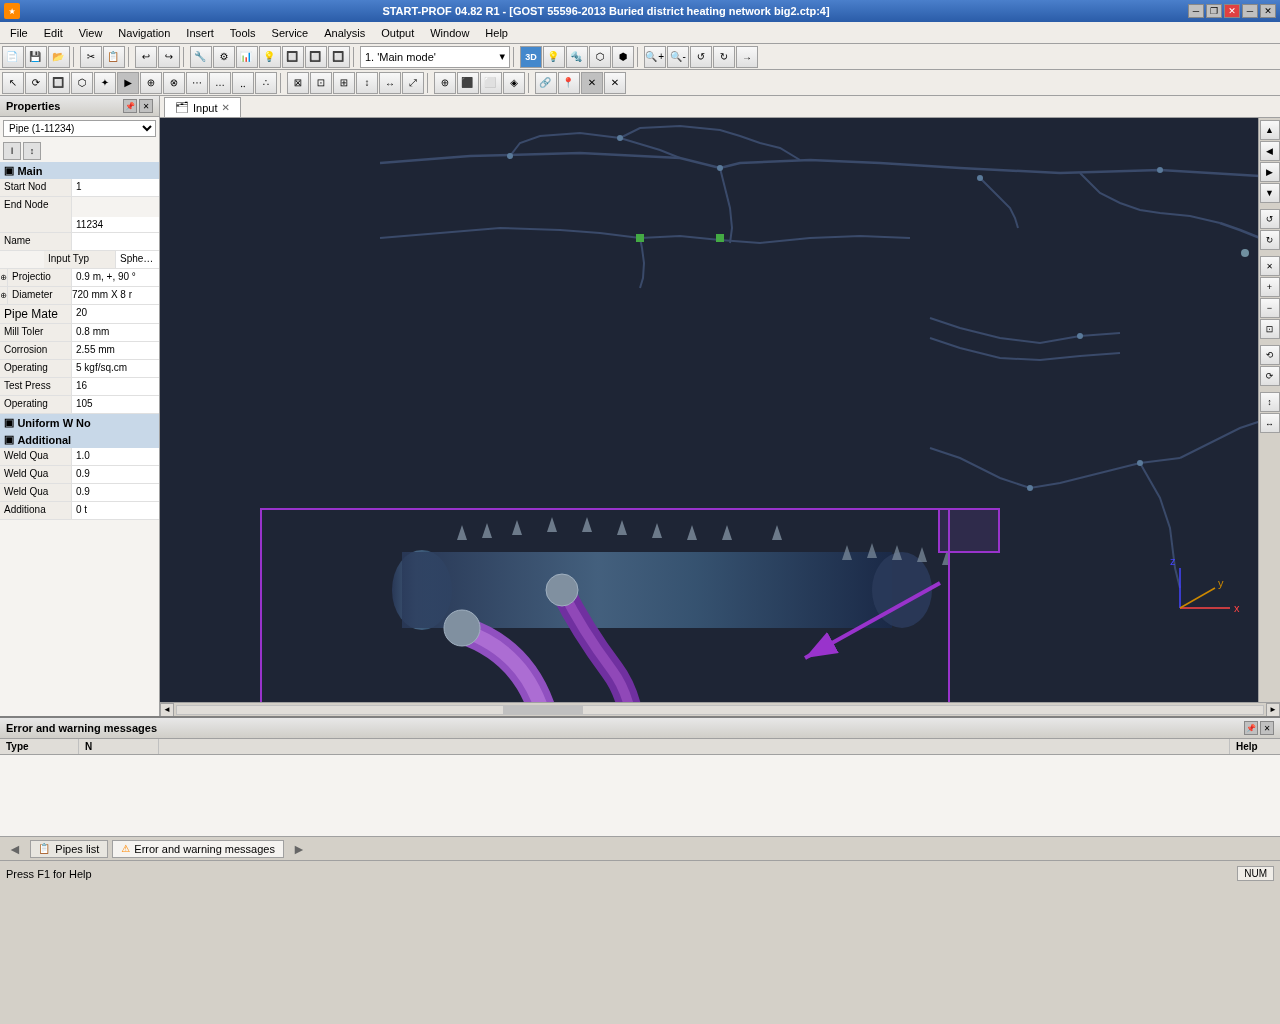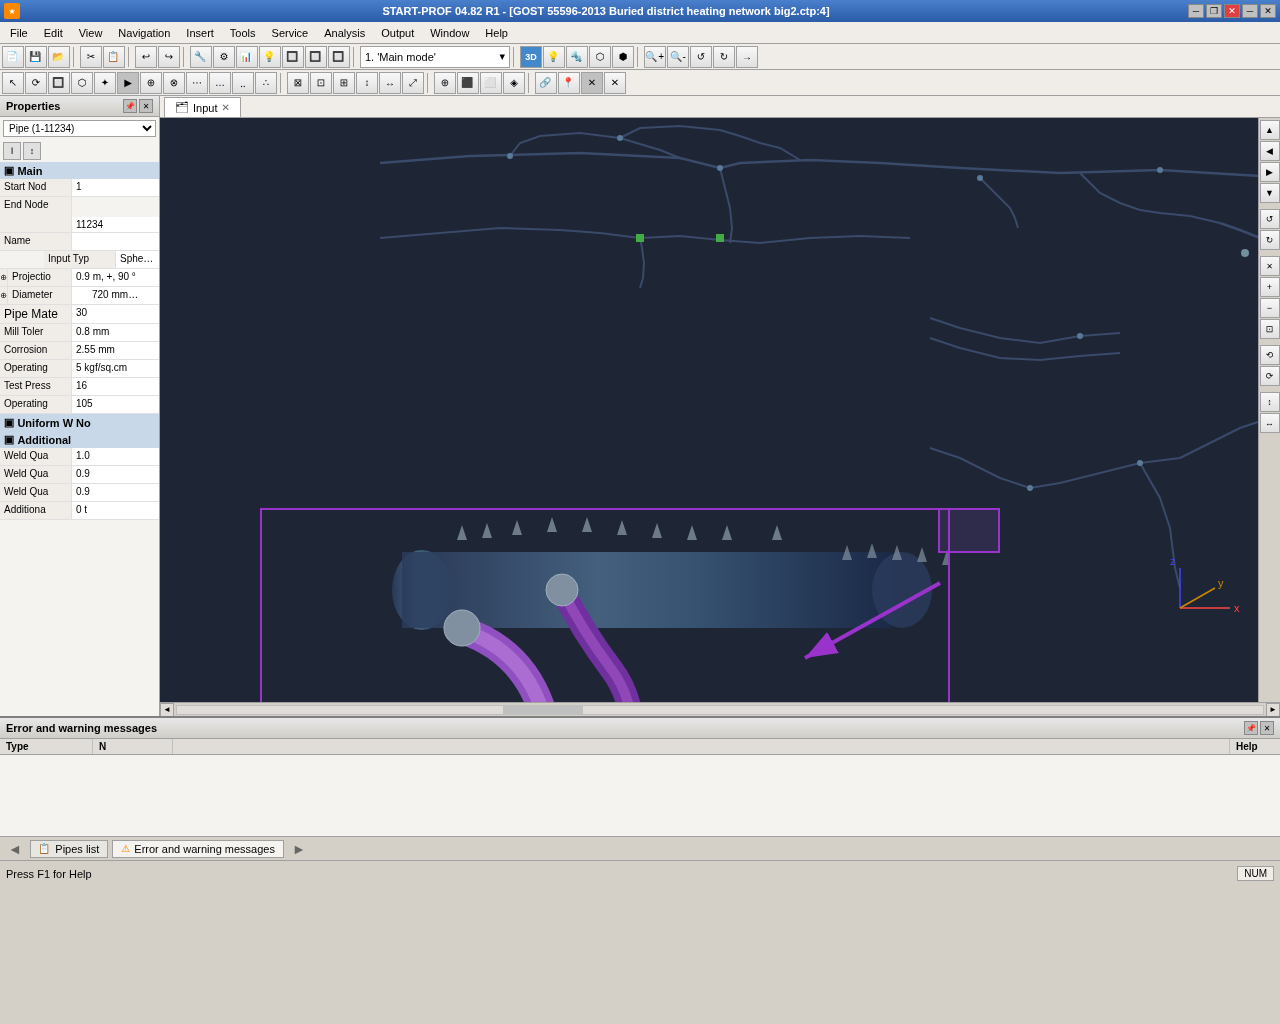--- a/index.html
+++ b/index.html
@@ -187,25 +187,25 @@
         <div class="prop-value" style="flex:1;padding:2px 4px;background:white;font-size:10px;">Spherical</div>
       </div>
       <div class="prop-row" style="display:flex;border-bottom:1px solid #e0e0e0;min-height:18px;">
         <div style="width:8px;background:#f0ede8;border-right:1px solid #e0e0e0;font-size:8px;flex-shrink:0;display:flex;align-items:center;justify-content:center;">⊕</div>
         <div class="prop-label" style="width:64px;padding:2px 4px;background:#f0ede8;border-right:1px solid #e0e0e0;font-size:10px;flex-shrink:0;">Projectio</div>
         <div class="prop-value" style="flex:1;padding:2px 4px;background:white;font-size:10px;">0.9 m, +, 90 °</div>
       </div>
       <div class="prop-row" style="display:flex;border-bottom:1px solid #e0e0e0;min-height:18px;">
         <div style="width:8px;background:#f0ede8;border-right:1px solid #e0e0e0;font-size:8px;flex-shrink:0;display:flex;align-items:center;justify-content:center;">⊕</div>
         <div class="prop-label" style="width:64px;padding:2px 4px;background:#f0ede8;border-right:1px solid #e0e0e0;font-size:10px;flex-shrink:0;">Diameter</div>
-        <div class="prop-value" style="flex:1;padding:2px 20px;background:white;font-size:10px;">720 mm X 8 r</div>
+        <div class="prop-value" style="flex:1;padding:2px 0;background:white;font-size:10px;">720 mm X 8 r</div>
       </div>
       <div class="prop-row" style="display:flex;border-bottom:1px solid #e0e0e0;min-height:18px;">
         <div class="prop-label" style="width:72px;padding:2px 4px;background:#f0ede8;border-right:1px solid #e0e0e0;font-size:12px;flex-shrink:0;">Pipe Mate</div>
-        <div class="prop-value" style="flex:1;padding:2px 4px;background:white;font-size:10px;">30</div>
+        <div class="prop-value" style="flex:1;padding:2px 4px;background:white;font-size:10px;">20</div>
       </div>
       <div class="prop-row" style="display:flex;border-bottom:1px solid #e0e0e0;min-height:18px;">
         <div class="prop-label" style="width:72px;padding:2px 4px;background:#f0ede8;border-right:1px solid #e0e0e0;font-size:10px;flex-shrink:0;">Mill Toler</div>
         <div class="prop-value" style="flex:1;padding:2px 4px;background:white;font-size:10px;">0.8 mm</div>
       </div>
       <div class="prop-row" style="display:flex;border-bottom:1px solid #e0e0e0;min-height:18px;">
         <div class="prop-label" style="width:72px;padding:2px 4px;background:#f0ede8;border-right:1px solid #e0e0e0;font-size:10px;flex-shrink:0;">Corrosion</div>
         <div class="prop-value" style="flex:1;padding:2px 4px;background:white;font-size:10px;">2.55 mm</div>
       </div>
       <div class="prop-row" style="display:flex;border-bottom:1px solid #e0e0e0;min-height:18px;">
@@ -472,21 +472,21 @@
 <div id="error-panel" style="background:#f5f3f0;border-top:2px solid #808080;height:120px;display:flex;flex-direction:column;">
   <div style="background:linear-gradient(to bottom,#e8e8e8,#d0cec8);border-bottom:1px solid #a0a0a0;padding:3px 6px;display:flex;justify-content:space-between;align-items:center;">
     <span style="font-size:11px;font-weight:bold;">Error and warning messages</span>
     <div style="display:flex;gap:2px;">
       <div style="width:14px;height:14px;background:#c0c0c0;border:1px solid #888;font-size:8px;display:flex;align-items:center;justify-content:center;cursor:pointer;">📌</div>
       <div style="width:14px;height:14px;background:#c0c0c0;border:1px solid #888;font-size:8px;display:flex;align-items:center;justify-content:center;cursor:pointer;">✕</div>
     </div>
   </div>
 
   <div style="display:flex;background:#e0ddd8;border-bottom:1px solid #a0a0a0;">
-    <div style="width:93px;padding:2px 6px;border-right:1px solid #c0c0c0;font-size:10px;font-weight:bold;">Type</div>
+    <div style="width:79px;padding:2px 6px;border-right:1px solid #c0c0c0;font-size:10px;font-weight:bold;">Type</div>
     <div style="width:80px;padding:2px 6px;border-right:1px solid #c0c0c0;font-size:10px;font-weight:bold;">N</div>
     <div style="flex:1;padding:2px 6px;border-right:1px solid #c0c0c0;font-size:10px;font-weight:bold;"></div>
     <div style="width:50px;padding:2px 6px;font-size:10px;font-weight:bold;">Help</div>
   </div>
 
 </div>
 
 <div id="tabs-bottom" style="background:#d4d0c8;border-top:1px solid #a0a0a0;height:24px;display:flex;align-items:center;gap:4px;padding:0 4px;">
   <div style="padding:0 4px;cursor:pointer;font-size:14px;color:#666;">◄</div>
   <div style="display:flex;align-items:center;gap:4px;padding:2px 8px;background:#e8e6e0;border:1px solid #a0a0a0;font-size:11px;cursor:pointer;">

